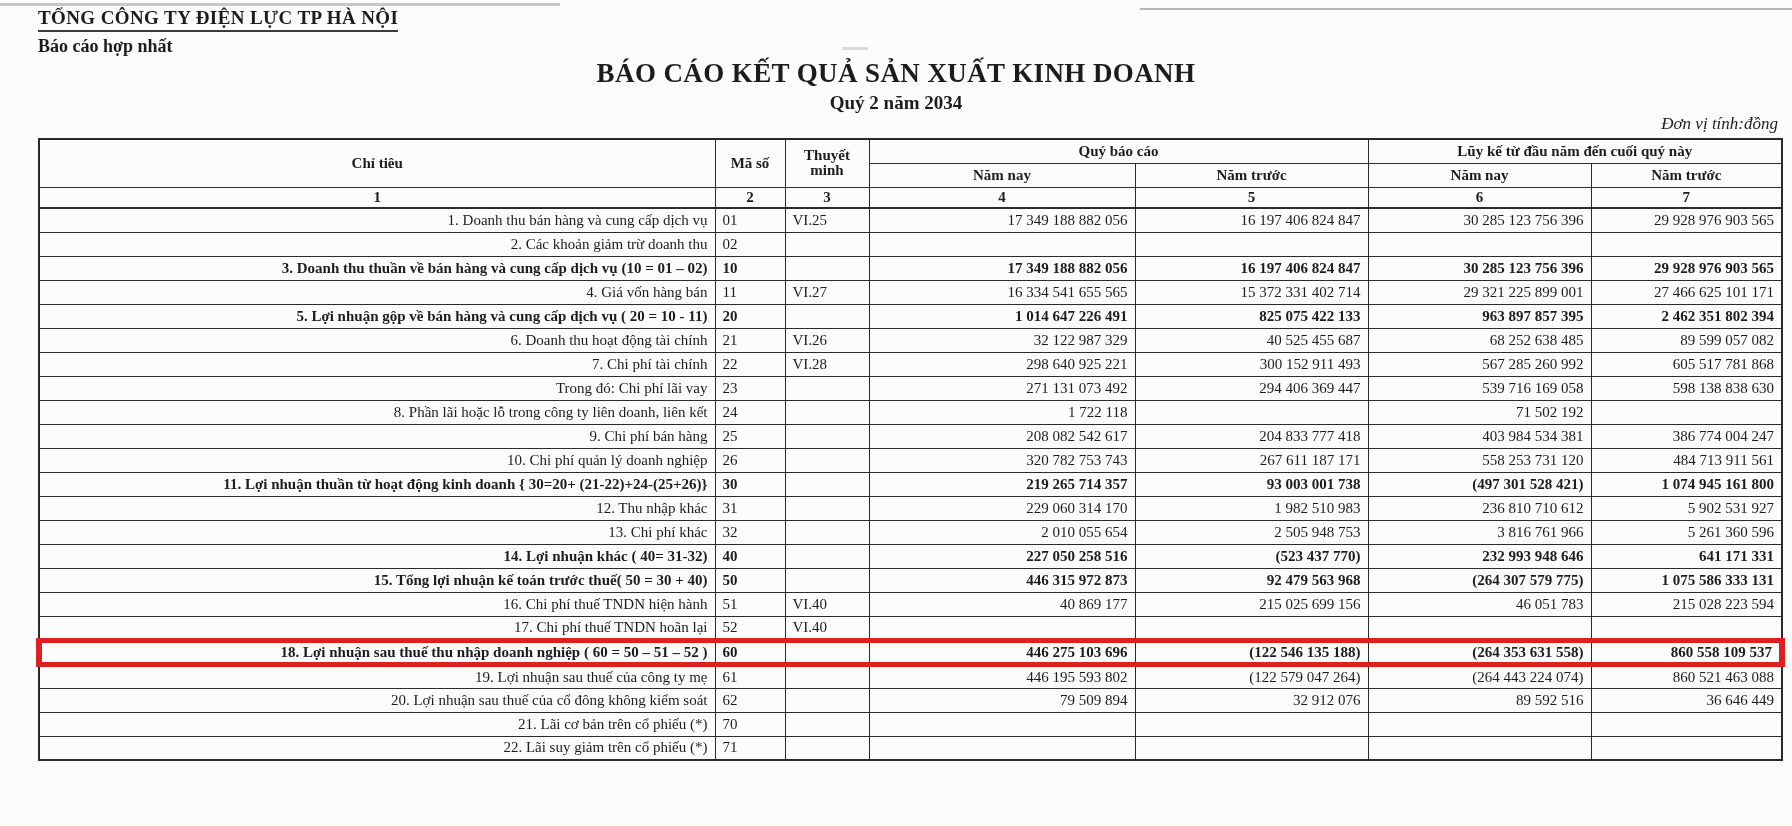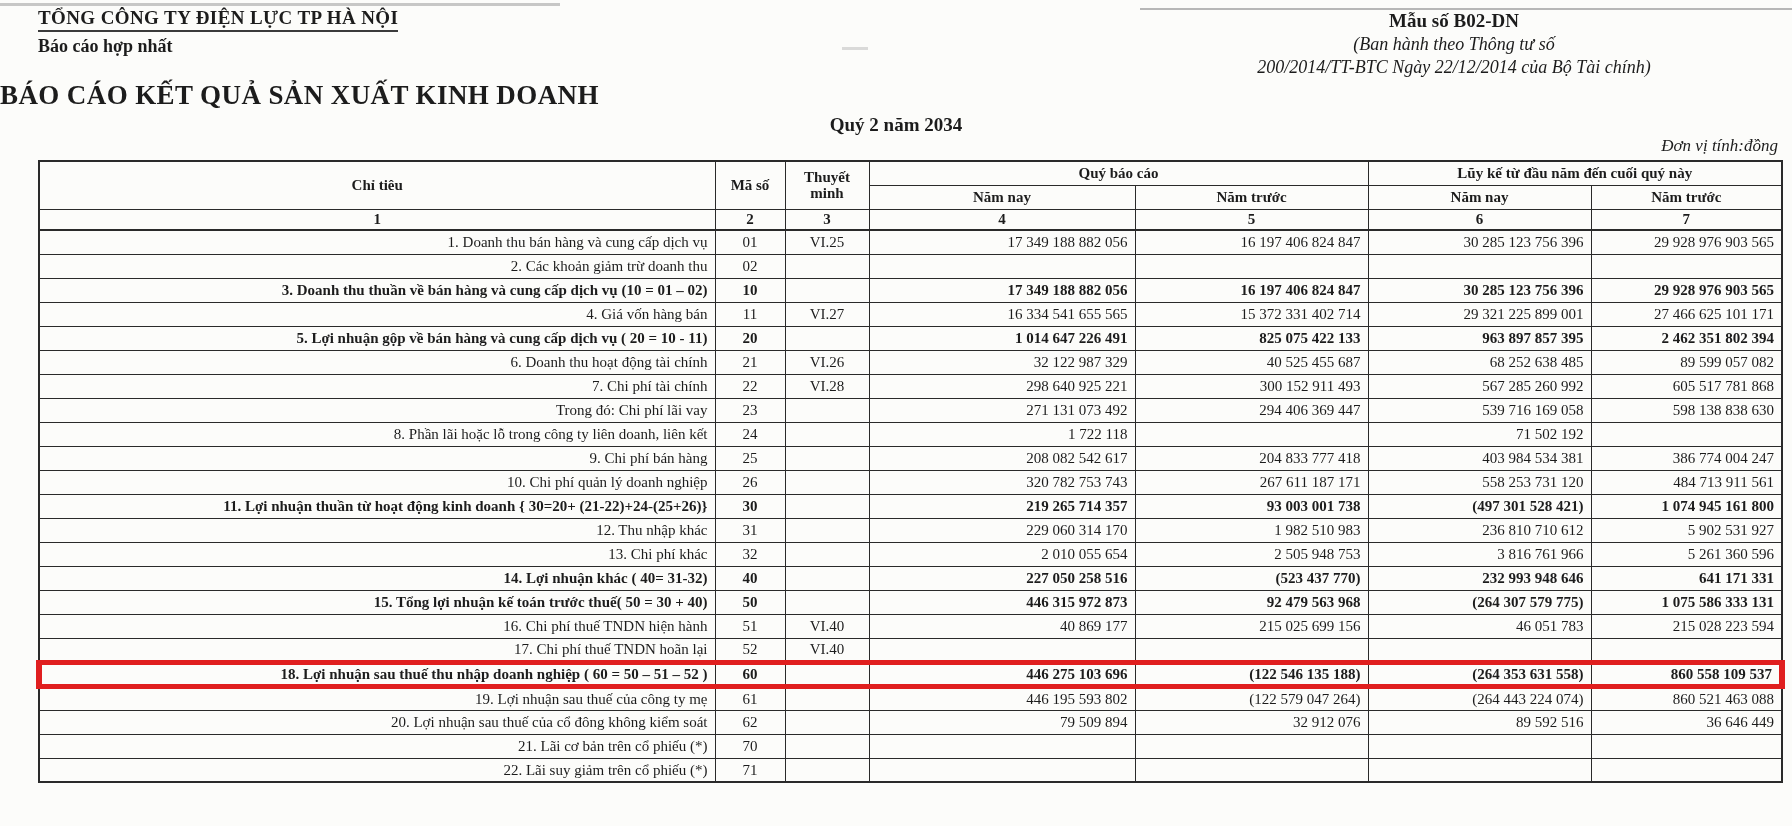--- a/index.html
+++ b/index.html
@@ -20,21 +20,21 @@
   .artifact.a3 { top:47px; left:842px;  width:26px;  height:3px; opacity:.35; }
 
   .top { display:flex; justify-content:space-between; padding:7px 14px 0 38px; }
   .left-block { font-weight:bold; }
   .company { font-size:19px; letter-spacing:.4px; display:inline-block; border-bottom:2px solid #3b3b3b; padding-bottom:1px; }
   .consolidated { font-size:18px; margin-top:4px; }
   .right-block { width:648px; text-align:center; line-height:1.28; padding-top:2px; }
   .form-no { font-weight:bold; font-size:19px; }
   .form-note { font-style:italic; font-size:18px; }
 
-  .title  { font-weight:bold; font-size:27px; letter-spacing:.4px; margin-top:1px; }
+  .title  { text-align:center; font-weight:bold; font-size:27px; letter-spacing:.4px; margin-top:1px; }
   .period { text-align:center; font-weight:bold; font-size:19px; margin-top:3px; }
   .unit   { text-align:right; font-style:italic; font-size:17px; padding-right:14px; }
 
   table {
     border-collapse:collapse; table-layout:fixed;
     width:1743px; margin:4px 0 0 36px;
     font-size:15px;
     border:2px solid var(--line);
   }
   th, td {
@@ -43,45 +43,40 @@
     height:24px; line-height:1.12;
     white-space:nowrap; overflow:hidden;
   }
   thead th { font-weight:bold; text-align:center; padding:1px 3px; }
   thead th.wrap { white-space:normal; line-height:1.05; }
   tr.idx th { height:21px; border-bottom:2px solid var(--line); }
   thead tr.sub th { border-bottom:1.5px solid var(--line); }
 
   td.lbl { text-align:right; }
   td.indent { padding-left:64px; }
-  td.ctr { text-align:center; }
+  td.ctr { text-align:left; }
   td.num { text-align:right; }
   tr.bold-row td { font-weight:bold; }
 
   tr.hl td { border-top:5px solid var(--hl); border-bottom:5px solid var(--hl); }
   tr.hl td:first-child { border-left:6px solid var(--hl); }
   tr.hl td:last-child  { border-right:6px solid var(--hl); }
 </style>
 </head>
 <body>
 
 <div class="page">
   <div class="artifact a1"></div>
   <div class="artifact a2"></div>
   <div class="artifact a3"></div>
 
   <div class="top">
     <div class="left-block">
       <div><span class="company">TỔNG CÔNG TY ĐIỆN LỰC TP HÀ NỘI</span></div>
       <div class="consolidated">Báo cáo hợp nhất</div>
-    </div>
-    <div class="right-block">
-      <div class="form-no">Mẫu số B02-DN</div>
-      <div class="form-note">(Ban hành theo Thông tư số</div>
-      <div class="form-note">200/2014/TT-BTC Ngày 22/12/2014 của Bộ Tài chính)</div>
     </div>
   </div>
 
   <div class="title">BÁO CÁO KẾT QUẢ SẢN XUẤT KINH DOANH</div>
   <div class="period">Quý 2 năm 2034</div>
   <div class="unit">Đơn vị tính:đồng</div>
 
   <table>
     <colgroup>
       <col style="width:676px">

